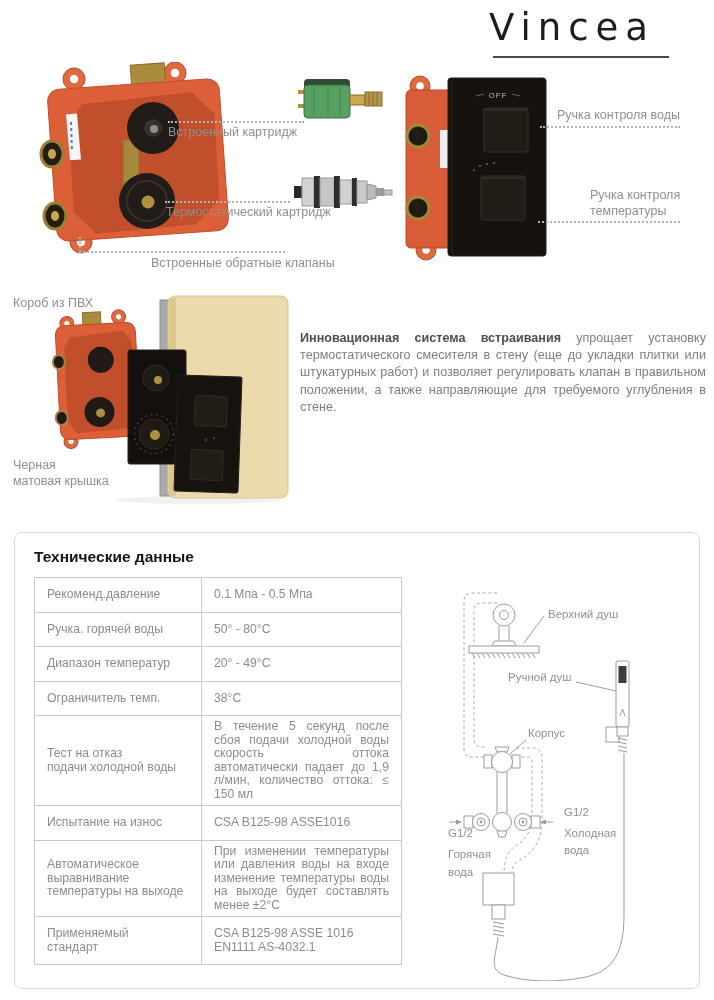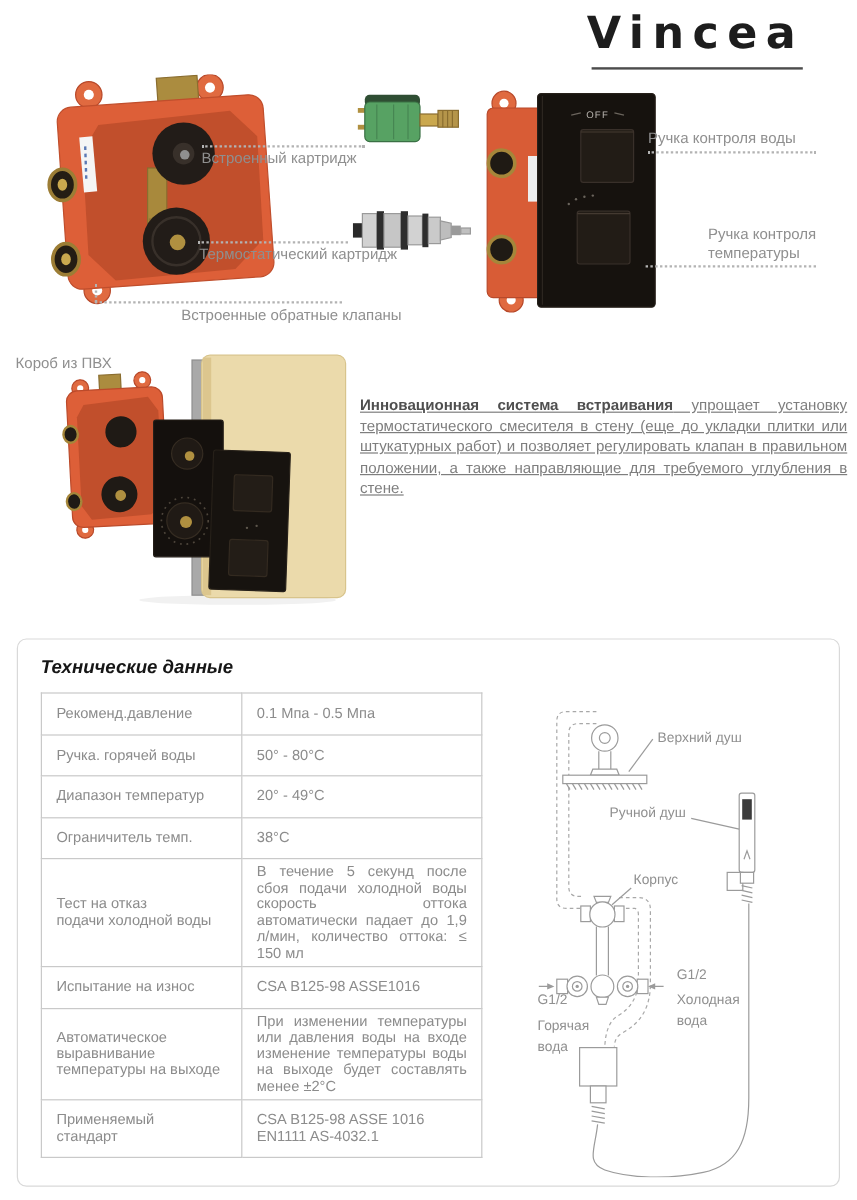--- a/index.html
+++ b/index.html
@@ -1,30 +1,30 @@
 <!DOCTYPE html>
 <html><head>
 <meta charset="utf-8">
 <style>
   html,body{margin:0;padding:0;background:#ffffff;}
   .page{position:relative;width:714px;height:1000px;background:#fff;overflow:hidden;
         font-family:"Liberation Sans","DejaVu Sans",sans-serif;}
   .abs{position:absolute;}
   
-  .logo{font-family:"DejaVu Sans",sans-serif;font-weight:bold;font-size:37px;color:#1d1d1d;
+  .logo{font-family:"DejaVu Sans",sans-serif;font-weight:normal;font-size:37px;color:#1d1d1d;
         letter-spacing:7px;white-space:nowrap;}
   .logo-rule{height:2px;background:#4c4c4c;}
   
   .glabel{color:#8f8f8f;font-size:12.5px;line-height:15.5px;white-space:nowrap;}
   .glabel.wrap{white-space:normal;}
   .pre{white-space:pre-line;}
   .dotline{border-top:2px dotted #b3b3b3;height:0;}
   .vdot{border-left:2px dotted #b3b3b3;width:0;}
   
-  .desc{font-size:12.6px;line-height:17.2px;color:#7e7e7e;text-align:justify;text-decoration:underline;}
+  .desc{font-size:12.6px;line-height:17.2px;color:#7e7e7e;text-align:justify;}
   .desc p{margin:0;}
   .desc b{color:#4f4f4f;font-weight:bold;}
   
   .specbox{border:1px solid #d9d9d9;border-radius:8px;background:#fff;}
   .boxhead{font-size:15.5px;font-weight:bold;color:#161616;white-space:nowrap;}
   table.spec{border-collapse:collapse;width:368px;color:#8c8c8c;font-size:12.2px;line-height:13.5px;
              table-layout:fixed;}
   table.spec td{border:1px solid #c9c9c9;vertical-align:middle;padding:10px 12px;}
   table.spec td.k{width:148px;padding-right:6px;}
   table.spec td.v{text-align:justify;}
@@ -131,21 +131,21 @@
     <rect x="88" y="36" width="44" height="44" rx="2" fill="#221c16" stroke="#39302a"></rect>
     <line x1="88" y1="38" x2="132" y2="38" stroke="#443a31"></line>
     <rect x="85" y="104" width="44" height="44" rx="2" fill="#221c16" stroke="#39302a"></rect>
     <line x1="85" y1="106" x2="129" y2="106" stroke="#443a31"></line>
     <circle cx="78" cy="98" r="1" fill="#6a645c"></circle>
       <circle cx="84" cy="94" r="1" fill="#6a645c"></circle>
     <circle cx="91" cy="92" r="1" fill="#6a645c"></circle>
       <circle cx="98" cy="91" r="1" fill="#6a645c"></circle>
   </svg>
 
-  <div class="abs glabel" style="left:540px;top:108px;width:140px;text-align:left;">Ручка контроля воды</div>
+  <div class="abs glabel" style="left:540px;top:108px;width:140px;text-align:right;">Ручка контроля воды</div>
   <div class="abs dotline" style="left:540px;top:126px;width:140px;"></div>
 
   <div class="abs glabel wrap" style="left:590px;top:188px;width:100px;">Ручка контроля температуры</div>
   <div class="abs dotline" style="left:538px;top:221px;width:142px;"></div>
 
   <div class="abs glabel" style="left:13px;top:296px;">Короб из ПВХ</div>
 
   <svg class="abs" style="left:48px;top:288px;" width="245" height="218" viewBox="0 0 245 218">
     <ellipse cx="150" cy="212" rx="82" ry="4" fill="#f1f1f1"></ellipse>
     <rect x="112" y="12" width="14" height="196" fill="#a9a9a9" stroke="#8f8f8f"></rect>
@@ -175,28 +175,30 @@
     <circle cx="107" cy="147" r="5" fill="#b09040"></circle>
     <g transform="rotate(2 160 146)">
       <rect x="128" y="88" width="64" height="116" rx="2" fill="#17130f" stroke="#262019"></rect>
       <rect x="146" y="108" width="32" height="30" rx="2" fill="#231d17" stroke="#332a20"></rect>
       <rect x="144" y="162" width="32" height="30" rx="2" fill="#231d17" stroke="#332a20"></rect>
       <circle cx="166" cy="150" r="1" fill="#5d564c"></circle>
         <circle cx="158" cy="152" r="1" fill="#5d564c"></circle>
     </g>
   </svg>
 
+  <div class="abs glabel pre" style="left:13px;top:458px;">Черная
+матовая крышка</div>
 
   <div class="abs desc" style="left:300px;top:330px;width:406px;">
     <p><b>Инновационная система встраивания</b><span> упрощает установку термостатического смесителя в стену (еще до укладки плитки или штукатурных работ) и позволяет регулировать клапан в правильном положении, а также направляющие для требуемого углубления в стене.</span></p>
   </div>
 
   <div class="abs specbox" style="left:14px;top:532px;width:684px;height:455px;">
 
-    <div class="abs boxhead" style="left:19px;top:15px;font-style:italic;">Технические данные</div>
+    <div class="abs boxhead" style="left:19px;top:15px;">Технические данные</div>
 
     <table class="spec abs" style="left:19px;top:44px;">
       <tbody>
       <tr>
             <td class="k">Рекоменд.давление</td>
             <td class="v">0.1 Мпа - 0.5 Мпа</td>
           </tr>
       <tr>
             <td class="k">Ручка. горячей воды</td>
             <td class="v">50° - 80°С</td>

